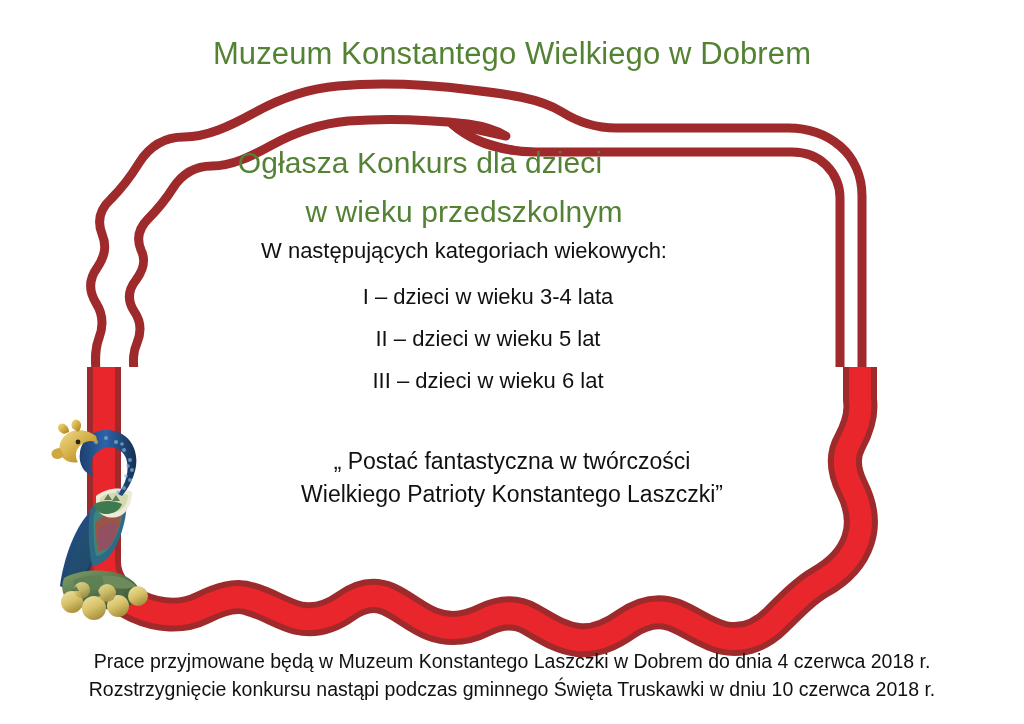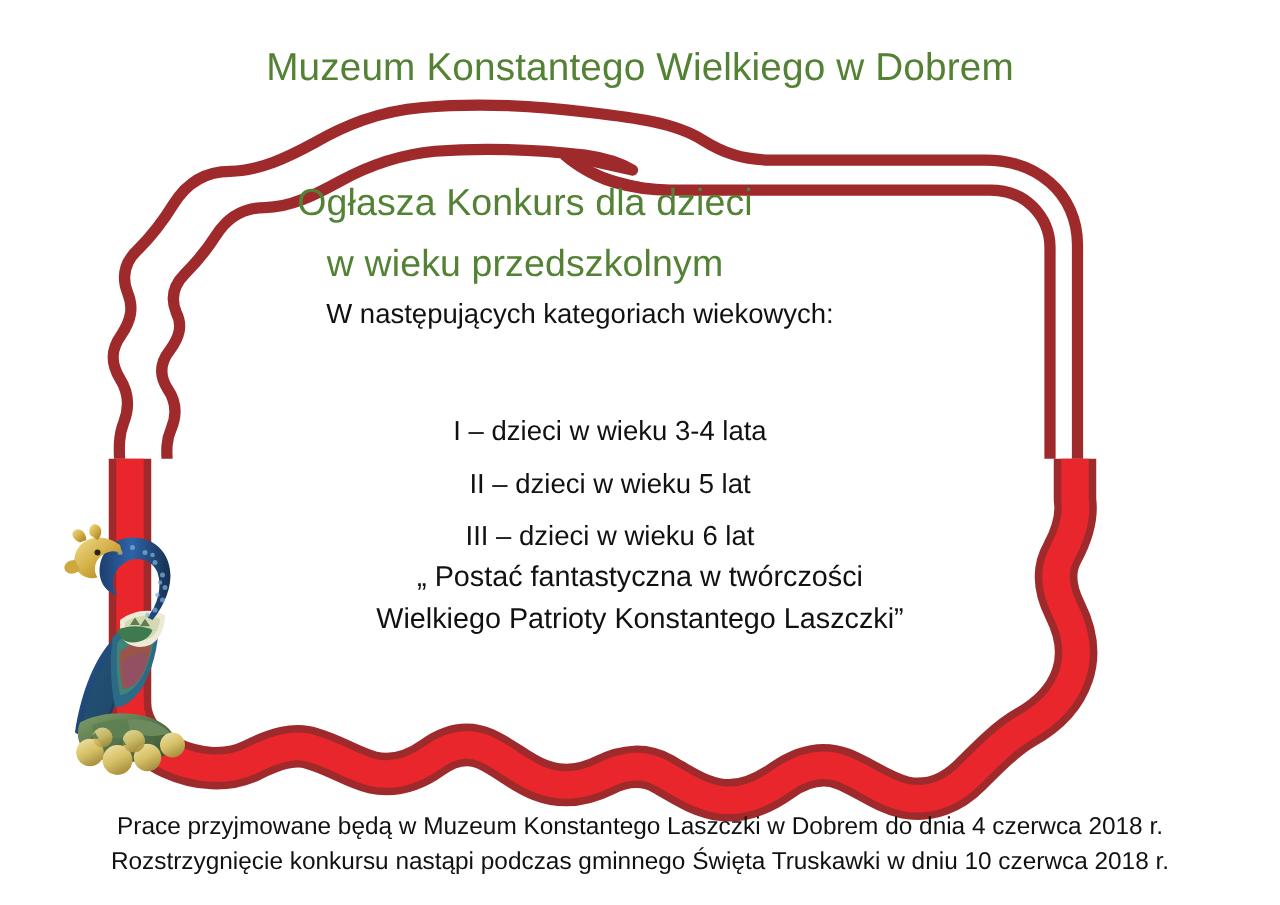--- a/index.html
+++ b/index.html
@@ -66,36 +66,35 @@
   }
 
   .headline {
     width: 840px;
     text-align: center;
     color: #548235;
     font-size: 30px;
     letter-spacing: 0.1px;
   }
   .headline-1 { left: 0; top: 146px; }
-  .headline-2 { left: 0; top: 195px; }
+  .headline-2 { left: 0; top: 195px; padding-left: 44px; }
 
   .body-line {
     font-size: 22px;
     color: #111111;
   }
 
   .cat-intro { left: 0; top: 238px; width: 888px; text-align: center; padding-left: 20px; }
 
   .cat-item {
     left: 0;
     width: 1024px;
     text-align: center;
     padding-right: 48px;
     box-sizing: border-box;
-    margin-top: 48px;
   }
   .cat-1 { top: 284px; }
   .cat-2 { top: 326px; }
   .cat-3 { top: 368px; }
 
   .theme-line {
     left: 0;
     width: 1024px;
     text-align: center;
     font-size: 23px;

